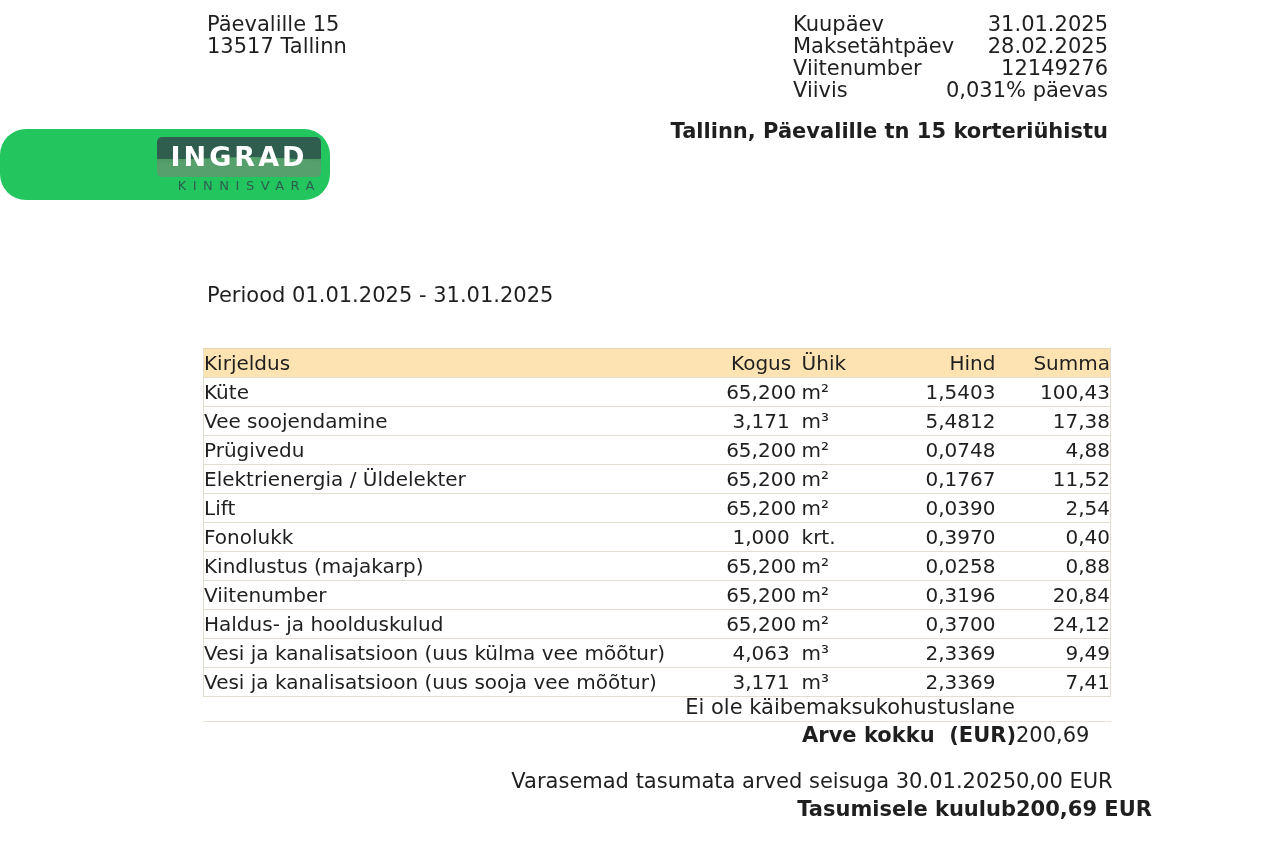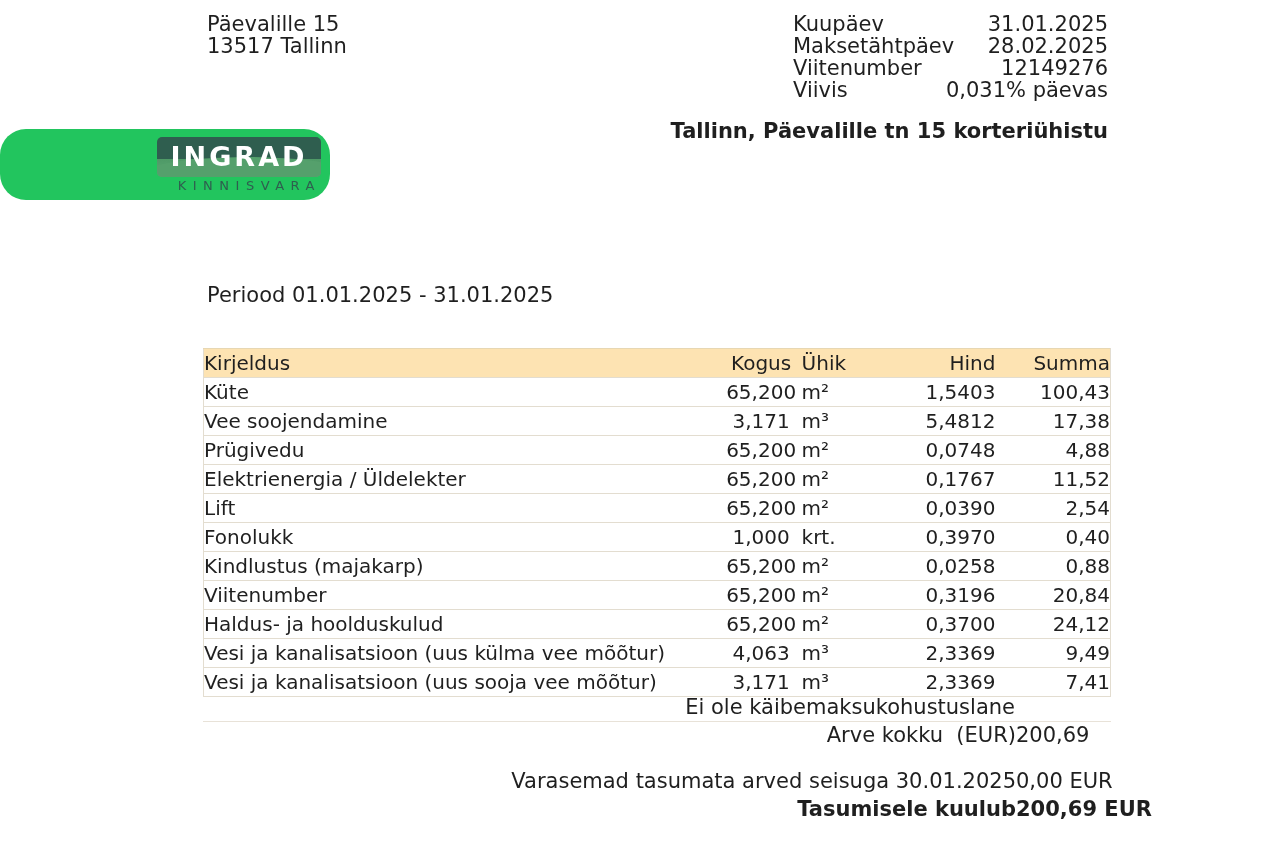--- a/index.html
+++ b/index.html
@@ -198,21 +198,21 @@
         <td class="c-sum">7,41</td>
       </tr>
   </tbody>
 </table>
 
 <div id="vat-note" class="abs t16">
   <span>Ei ole käibemaksukohustuslane</span>
 </div>
 
 <div id="total-row" class="sumrow t16">
-  <span class="lbl" style="white-space:pre;">Arve kokku  (EUR)</span>
+  <span class="lbl" style="white-space:pre;font-weight:bold;">Arve kokku  (EUR)</span>
   <span class="val">200,69</span>
 </div>
 
 <div id="prev-row" class="sumrow t16">
   <span class="lbl">Varasemad tasumata arved seisuga 30.01.2025</span>
   <span class="val">0,00 EUR</span>
 </div>
 
 <div id="due-row" class="sumrow t16">
   <span class="lbl">Tasumisele kuulub</span>

